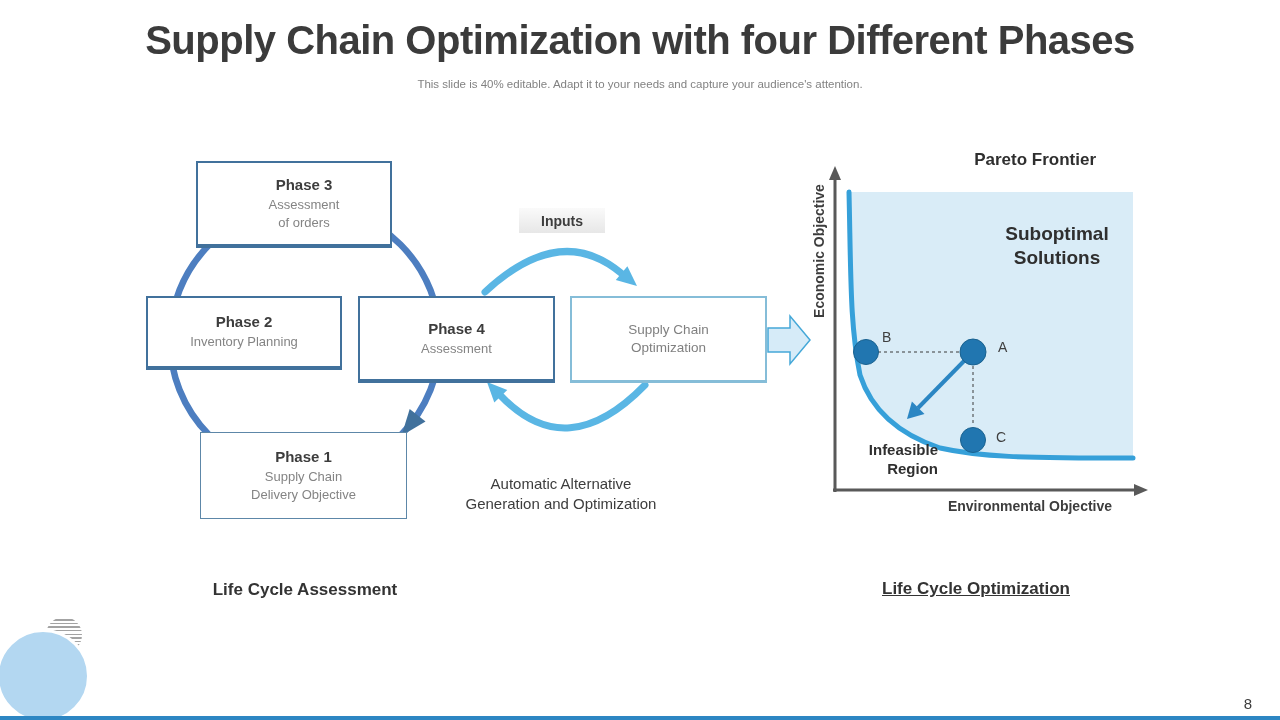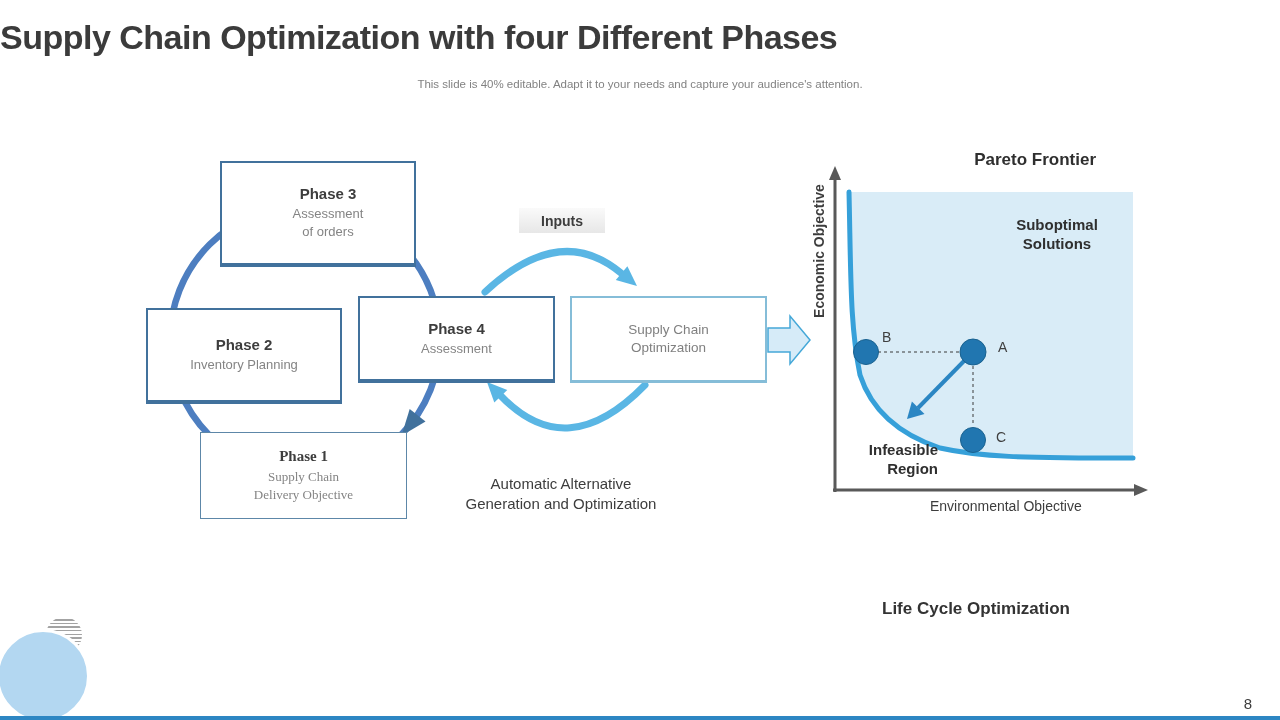--- a/index.html
+++ b/index.html
@@ -1,33 +1,33 @@
 <!DOCTYPE html>
 <html><head>
 <meta charset="utf-8">
 <style>
   html,body{margin:0;padding:0;background:#ffffff;}
   .slide{position:relative;width:1280px;height:720px;background:#ffffff;overflow:hidden;
          font-family:"Liberation Sans", sans-serif;}
 
   
-  .title{position:absolute;left:0;top:18px;width:1280px;
-         font-size:34px;font-weight:600;color:#3b3b3b;letter-spacing:-0.5px;}
+  .title{position:absolute;left:0;top:18px;width:1280px;text-align:center;
+         font-size:40px;font-weight:600;color:#3b3b3b;letter-spacing:-0.5px;}
   .subtitle{position:absolute;left:0;top:78px;width:1280px;text-align:center;
             font-size:11.5px;color:#828282;}
 
   
   .abs{position:absolute;}
   svg{display:block;overflow:visible;}
 
   
   .pbox{position:absolute;background:#ffffff;z-index:3;display:flex;flex-direction:column;
         align-items:center;justify-content:center;text-align:center;
         border:2px solid #41719c;border-bottom-width:4px;box-sizing:border-box;}
-  .pbox-light{border:1px solid #5d87a8;border-bottom-width:1px;font-family:Liberation Serif, serif;}
+  .pbox-light{border:1px solid #5d87a8;border-bottom-width:1px;}
   .ptitle{font-size:15px;font-weight:bold;color:#3d3d3d;margin-bottom:3px;}
   .pdesc{font-size:13px;color:#848484;line-height:1.35;}
 
   .sco-box{position:absolute;left:570px;top:296px;width:197px;height:87px;background:#fff;
            border:2px solid #85bdd8;border-bottom-width:3px;box-sizing:border-box;z-index:3;
            display:flex;align-items:center;justify-content:center;text-align:center;}
   .sco-box .pdesc{font-size:13.5px;color:#808080;}
 
   .inputs-label{position:absolute;left:519px;top:176px;width:86px;height:25px;z-index:3;
                 background:linear-gradient(to bottom,#fafafa,#e7e7e7);
@@ -37,24 +37,24 @@
   .cycle-caption{position:absolute;left:430px;top:474px;width:262px;text-align:center;z-index:3;
                  font-size:15px;font-weight:normal;color:#3d3d3d;line-height:1.3;}
 
   .diagram-caption{position:absolute;font-size:17px;font-weight:bold;color:#333333;text-align:center;z-index:3;}
 
   
   .chart-title{position:absolute;left:896px;top:150px;width:200px;text-align:right;
                font-size:17px;font-weight:bold;color:#2f2f2f;z-index:4;}
   .y-axis-label{position:absolute;left:734px;top:243px;width:170px;text-align:center;
                 font-size:14px;font-weight:bold;color:#3d3d3d;transform:rotate(-90deg);z-index:4;}
-  .x-axis-label{position:absolute;left:930px;top:498px;width:200px;text-align:left;
-                font-size:14px;font-weight:normal;color:#3d3d3d;z-index:4;}
-  .suboptimal{position:absolute;left:997px;top:216px;width:120px;text-align:center;
-              font-size:15px;font-weight:bold;color:#2f2f2f;line-height:1.25;z-index:4;}
+  .x-axis-label{position:absolute;left:930px;top:498px;width:200px;text-align:center;
+                font-size:14px;font-weight:bold;color:#3d3d3d;z-index:4;}
+  .suboptimal{position:absolute;left:997px;top:222px;width:120px;text-align:center;
+              font-size:19px;font-weight:bold;color:#2f2f2f;line-height:1.25;z-index:4;}
   .infeasible{position:absolute;left:838px;top:441px;width:100px;text-align:right;
               font-size:15px;font-weight:bold;color:#2f2f2f;line-height:1.25;z-index:4;}
   .pt-label{position:absolute;font-size:14px;color:#3f3f3f;z-index:5;}
 
   
   .striped-circle{position:absolute;left:46px;top:617px;width:36px;height:36px;border-radius:50%;
                   background:repeating-linear-gradient(to bottom,#ffffff 0px,#ffffff 2.2px,#a3a3a3 2.2px,#a3a3a3 3.6px);
                   z-index:1;}
   .blue-circle{position:absolute;left:-4px;top:629px;width:88px;height:88px;border-radius:50%;
                background:#b3d7f1;border:3px solid #ffffff;box-sizing:content-box;z-index:2;}
@@ -69,42 +69,43 @@
   <div class="title">Supply Chain Optimization with four Different Phases</div>
   <div class="subtitle">This slide is 40% editable. Adapt it to your needs and capture your audience's attention.</div>
 
   <div class="abs" style="left:150px;top:185px;z-index:1;">
     <svg width="330" height="290" viewBox="0 0 330 290">
       <circle cx="155" cy="155" r="135" fill="none" stroke="#4d7ec0" stroke-width="6.5"></circle>
       <polygon points="251.5,250.7 275.5,236.4 259.7,224.1" fill="#41719c"></polygon>
     </svg>
   </div>
 
-  <div class="pbox" style="left:220px;top:161px;width:196px;height:106px;padding-left:20px;">
+  <div class="pbox" style="left:196px;top:161px;width:196px;height:87px;padding-left:20px;">
     <div class="ptitle">Phase 3</div>
     <div class="pdesc">Assessment</div>
     <div class="pdesc">of orders</div>
   </div>
 
-  <div class="pbox" style="left:146px;top:308px;width:196px;height:96px;">
+  <div class="pbox" style="left:146px;top:296px;width:196px;height:74px;">
     <div class="ptitle">Phase 2</div>
     <div class="pdesc">Inventory Planning</div>
   </div>
 
   <div class="pbox" style="left:358px;top:296px;width:197px;height:87px;">
     <div class="ptitle">Phase 4</div>
     <div class="pdesc">Assessment</div>
   </div>
 
   <div class="pbox pbox-light" style="left:200px;top:432px;width:207px;height:87px;">
     <div class="ptitle">Phase 1</div>
     <div class="pdesc">Supply Chain</div>
     <div class="pdesc">Delivery Objective</div>
   </div>
 
+  <div class="diagram-caption" style="left:155px;top:580px;width:300px;">Life Cycle Assessment</div>
 
   <div class="inputs-label">Inputs</div>
 
   <div class="abs" style="left:475px;top:230px;z-index:2;">
     <svg width="180" height="220" viewBox="0 0 180 220">
       <path d="M 10,62 Q 85,-8 146,43" fill="none" stroke="#5ab6e4" stroke-width="7" stroke-linecap="round"></path>
       <polygon points="162,56 140.8,50.1 152.4,36.3" fill="#5ab6e4"></polygon>
       <path d="M 170,155 Q 92,235 26,166" fill="none" stroke="#5ab6e4" stroke-width="7" stroke-linecap="round"></path>
       <polygon points="12,152 32.3,160.1 19.3,172.5" fill="#5ab6e4"></polygon>
     </svg>
@@ -159,20 +160,20 @@
     <div>Suboptimal</div>
     <div>Solutions</div>
   </div>
   <div class="infeasible">
     <div>Infeasible</div>
     <div>Region</div>
   </div>
   <div class="pt-label" style="left:882px;top:329px;">B</div>
   <div class="pt-label" style="left:998px;top:339px;">A</div>
   <div class="pt-label" style="left:996px;top:429px;">C</div>
-  <div class="diagram-caption" style="left:846px;top:599px;width:260px;">Life Cycle Optimization</div>
+  <div class="diagram-caption" style="left:846px;top:579px;width:260px;text-decoration:underline;">Life Cycle Optimization</div>
 
   <div class="striped-circle"></div>
   <div class="blue-circle"></div>
   <div class="bottom-bar"></div>
   <div class="page-number">8</div>
 
 </div>
 
 </body></html>

